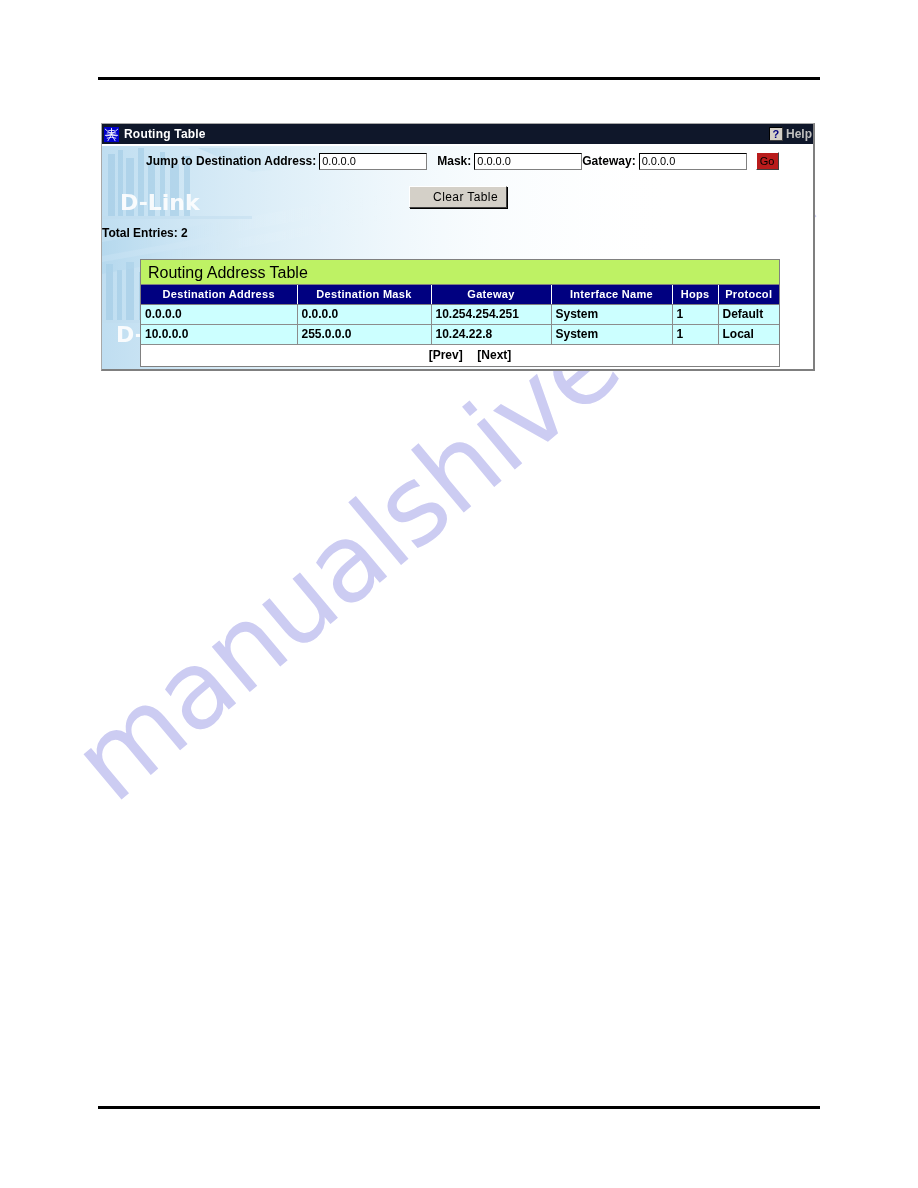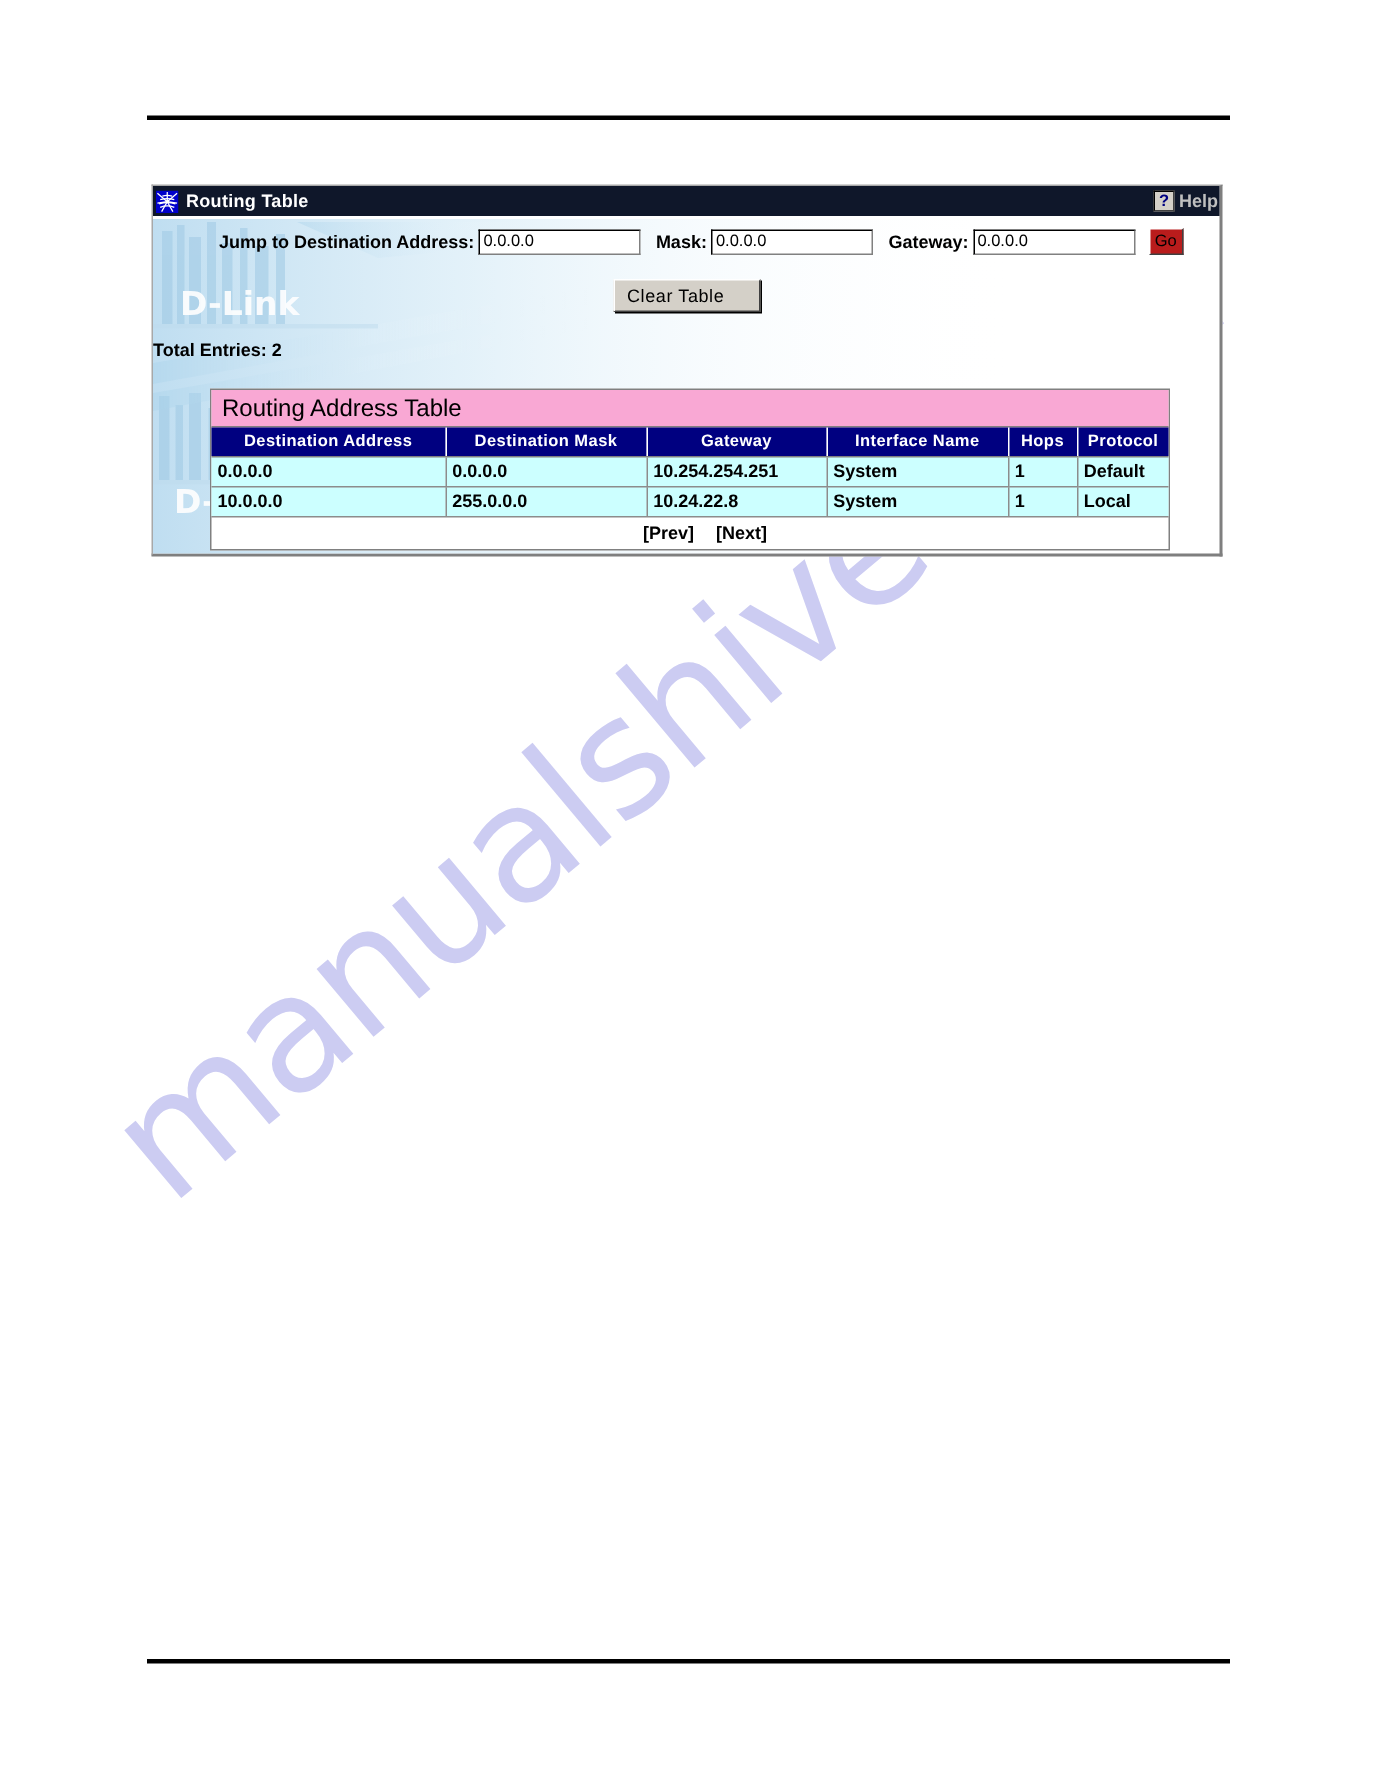--- a/index.html
+++ b/index.html
@@ -148,21 +148,21 @@
   }
   .form-label {
     font-size: 12px;
     font-weight: bold;
     color: #000000;
     white-space: nowrap;
     margin-right: 3px;
     font-family: "Liberation Sans", sans-serif;
   }
   .form-label.mask { margin-left: 10px; }
-  .form-label.gw   { margin-left: 10px; }
+  .form-label.gw   { }
 
   .text-input {
     font-family: "Liberation Sans", sans-serif;
     font-size: 11px;
     color: #000000;
     background: #ffffff;
     border: 1px solid #000000;
     border-right-color: #808080;
     border-bottom-color: #808080;
     height: 17px;
@@ -206,21 +206,21 @@
     height: 22px;
     background: #d4d0c8;
     border: 1px solid #ffffff;
     border-right-color: #404040;
     border-bottom-color: #404040;
     box-shadow: 1px 1px 0 #000000;
     font-family: "Liberation Sans", sans-serif;
     font-size: 12px;
     color: #000000;
     line-height: 19px;
-    text-align: left;
+    text-align: right;
     box-sizing: border-box;
     padding: 0 8px;
     cursor: pointer;
     letter-spacing: 0.4px;
   }
 
   
   .total-entries {
     position: absolute;
     left: 0; top: 102px;
@@ -238,21 +238,21 @@
     position: absolute;
     left: 38px;
     top: 135px;
     width: 640px;
     border: 1px solid #808080;
     background: #ffffff;
     box-sizing: border-box;
     z-index: 3;
   }
   .rt-caption {
-    background: #f9a8d4;
+    background: #bef264;
     height: 25px;
     line-height: 25px;
     padding-left: 7px;
     font-family: "Liberation Sans", sans-serif;
     font-size: 16px;
     color: #000000;
     border-bottom: 1px solid #808080;
     box-sizing: border-box;
   }
   table.rt {

